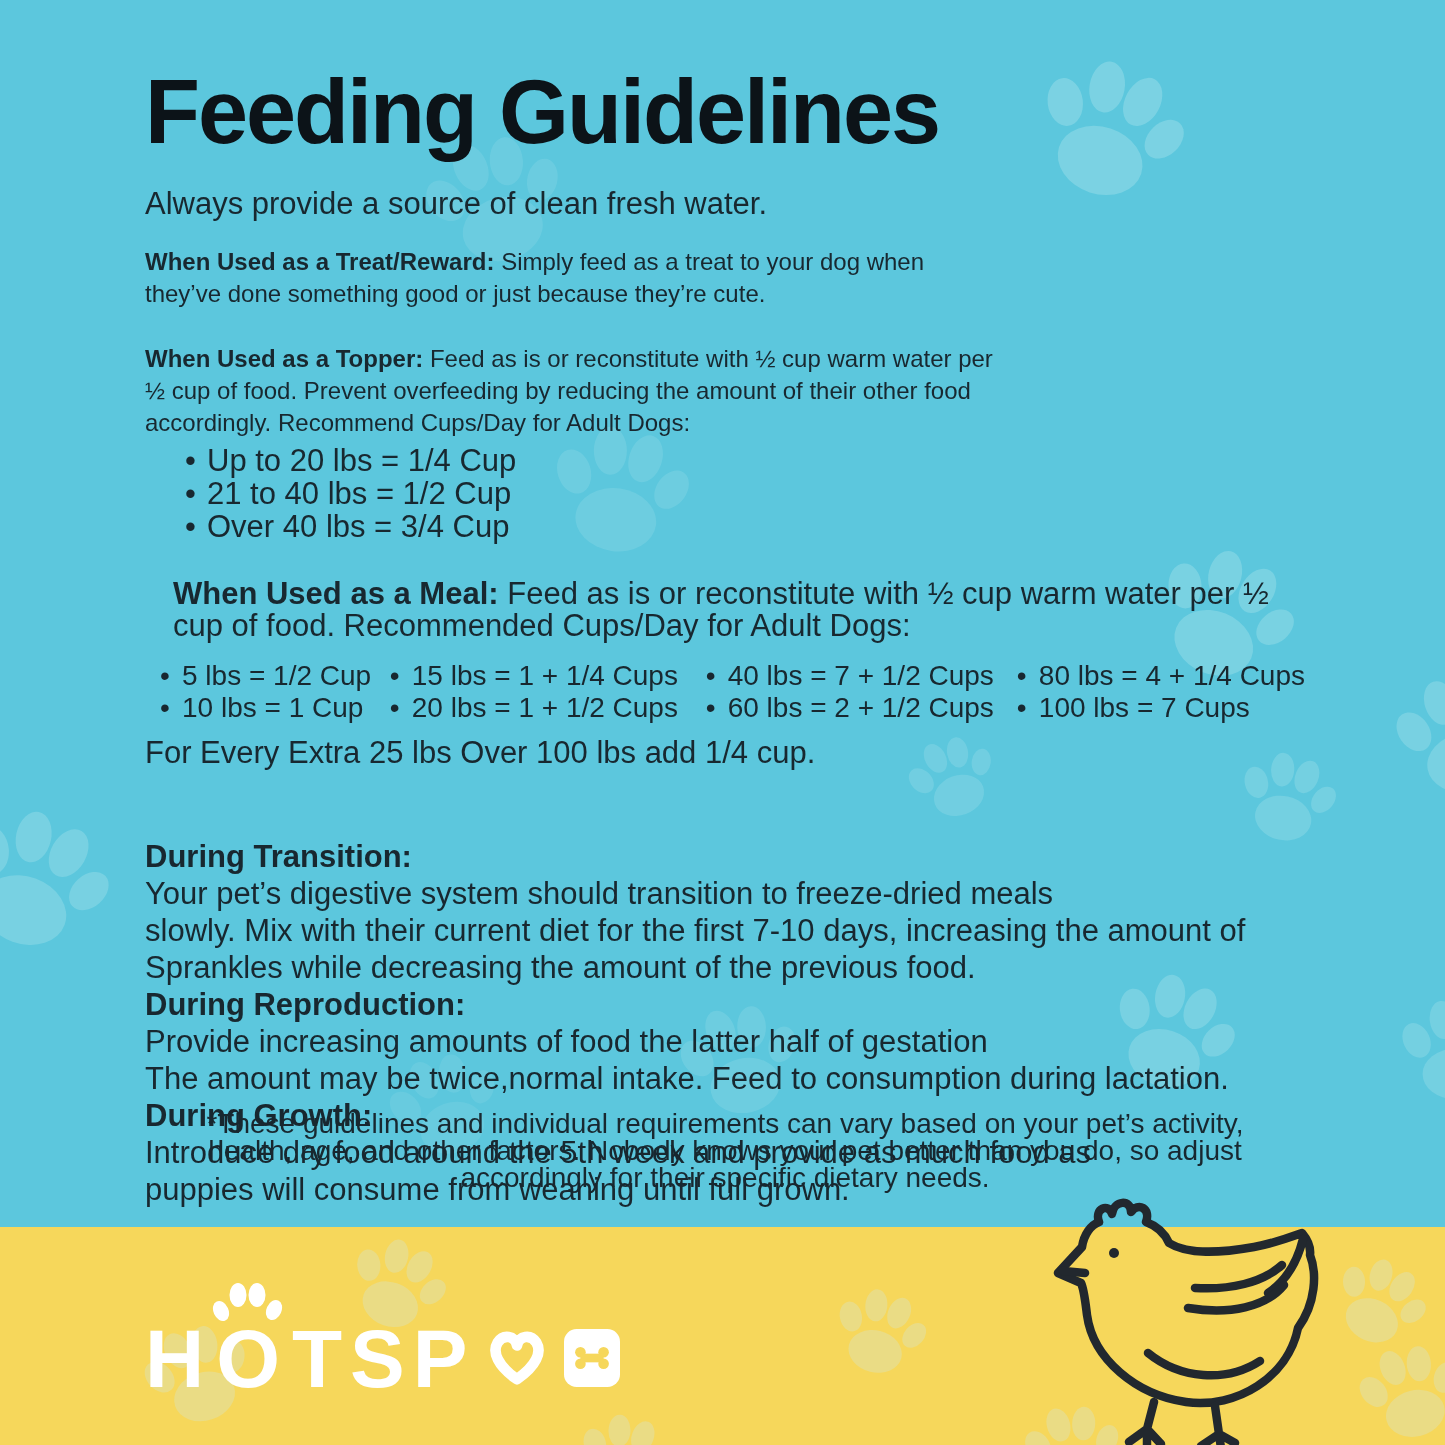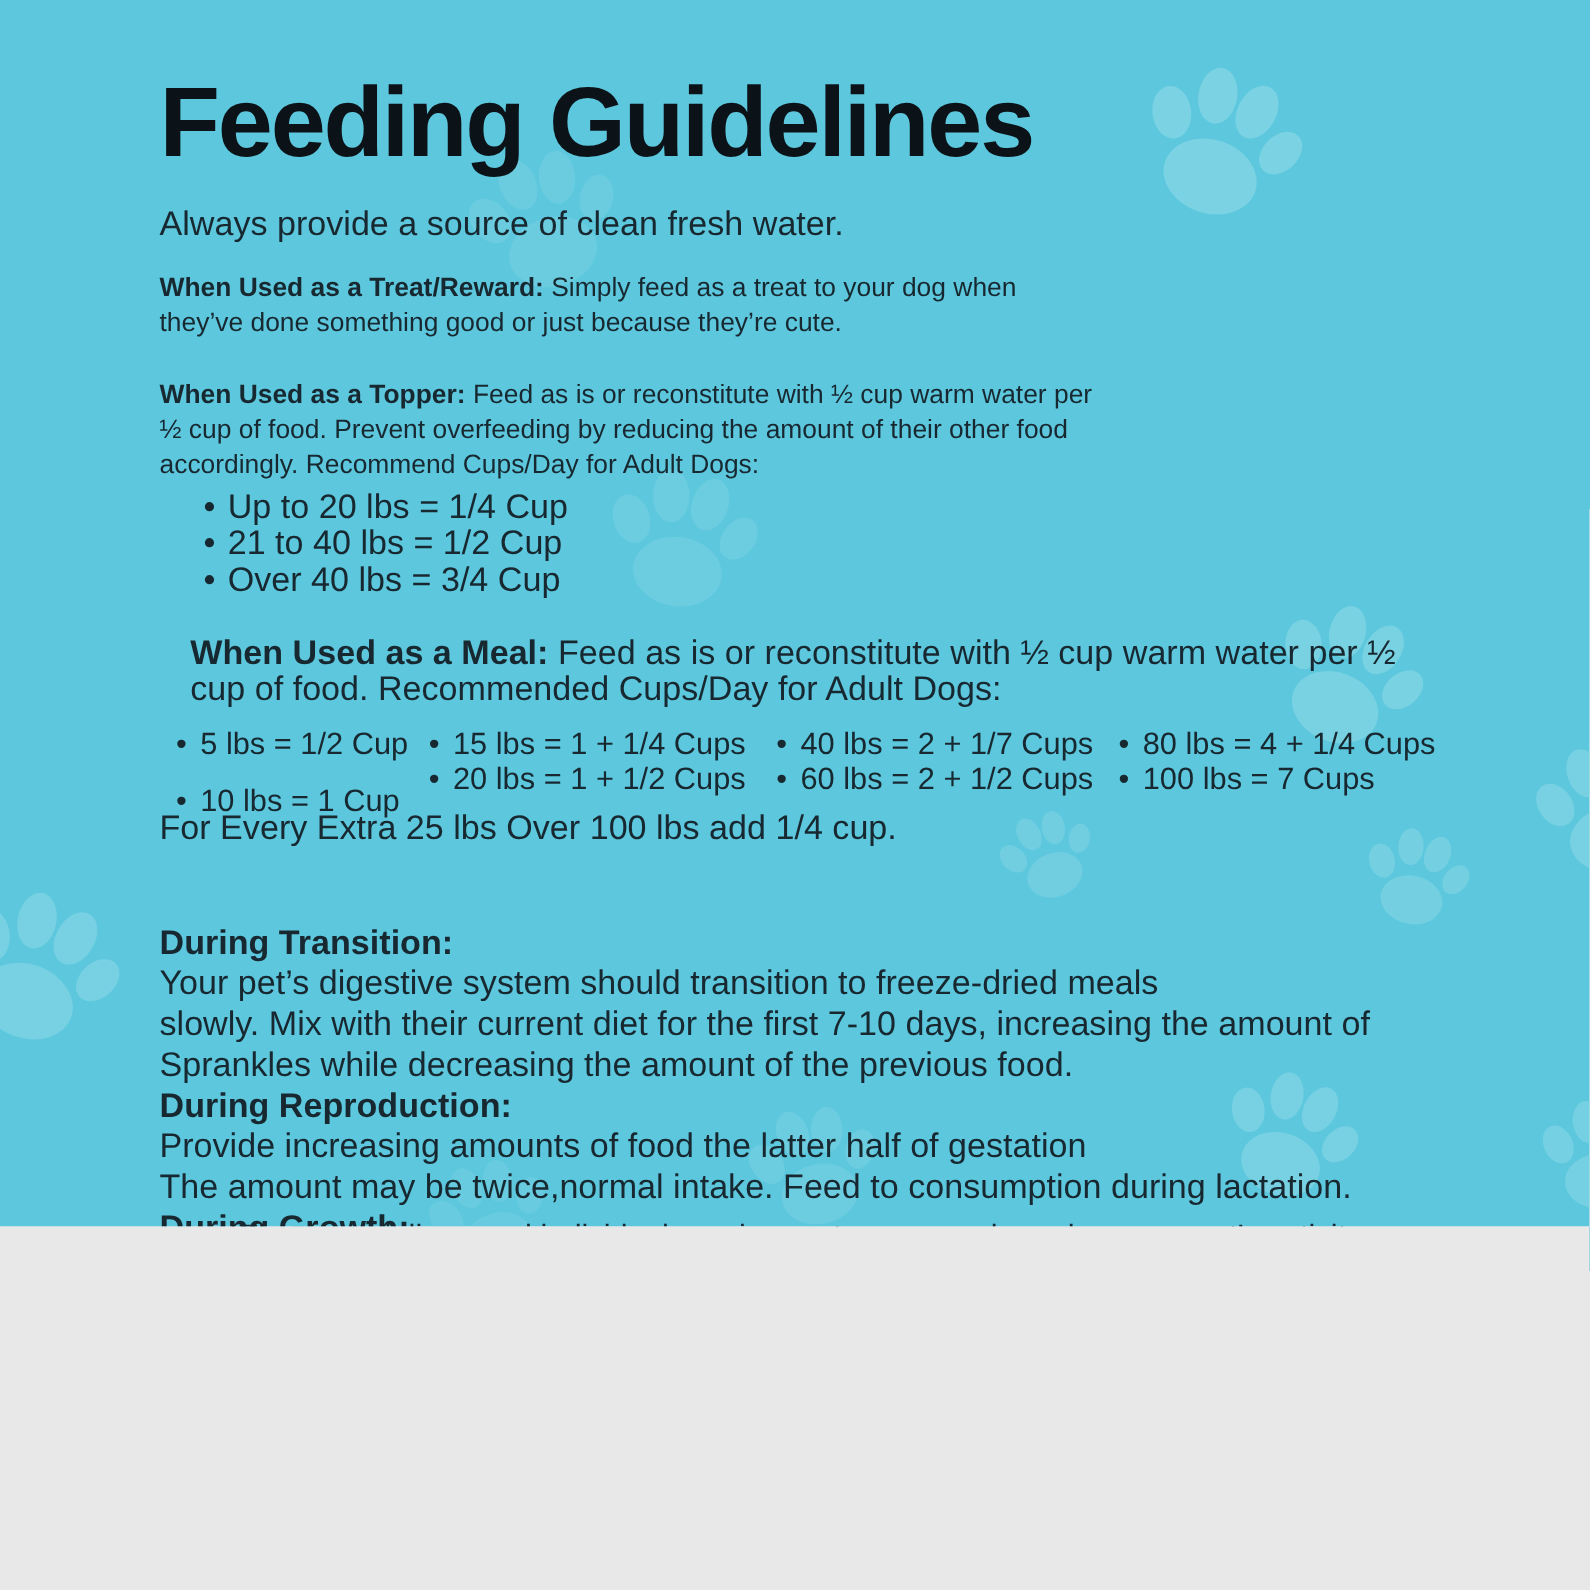--- a/index.html
+++ b/index.html
@@ -2,21 +2,21 @@
 <html style="--bg: #5CC7DD; --band: #F6D75B; --text: #182830; --title: #0C1318; --pawBlue: #7FD4E4; --pawYellow: #EADC85; --logo: #FFFFFF; --chickenStroke: #22282E;"><head>
 <meta charset="utf-8">
 <style>
   :root{
     --bg:#5CC7DD; --band:#F6D75B; --text:#182830; --title:#0C1318;
     --pawBlue:#7FD4E4; --pawYellow:#EADC85; --logo:#FFFFFF; --chickenStroke:#22282E;
   }
   *{margin:0;padding:0;box-sizing:border-box;}
   html,body{background:#e8e8e8;}
   .page{
-    position:relative;width:1445px;height:1115px;overflow:hidden;
+    position:relative;width:1445px;height:1445px;overflow:hidden;
     background:var(--bg);color:var(--text);
     font-family:"Liberation Sans",sans-serif;
   }
   .paw{position:absolute;}
   .paw.blue{fill:var(--pawBlue);}
   .paw.yellow{fill:var(--pawYellow);}
   .content{position:absolute;left:145px;top:0;width:1160px;}
   .content>*{position:absolute;left:0;width:100%;}
   h1.title{
     top:56px;font-size:90px;font-weight:800;letter-spacing:-2px;
@@ -28,21 +28,21 @@
   .para .lbl{font-weight:bold;}
   .lines{white-space:pre;}
   .sec-treat{top:246px;}
   .sec-topper{top:343px;}
   .sec-meal{top:578px;font-size:31px;line-height:32px;margin-left:28px;}
   .blist{top:444px;list-style:none;}
   .blist li{font-size:31px;line-height:33px;padding-left:62px;position:relative;}
   .blist li::before{content:"•";position:absolute;left:40px;}
   .meal-grid{top:660px;display:flex;}
   .meal-col{display:flex;flex-direction:column;}
-  .meal-col:nth-child(1){width:240px;margin-left:15px;gap:20px;}
+  .meal-col:nth-child(1){width:240px;margin-left:15px;}
   .meal-col:nth-child(2){width:330px;}
   .meal-col:nth-child(3){width:325px;}
   .meal-item{font-size:28px;line-height:32px;padding-left:22px;position:relative;white-space:pre;}
   .meal-item::before{content:"•";position:absolute;left:0;}
   .extra{top:735px;font-size:31px;line-height:36px;white-space:pre;}
   .care{top:838px;font-size:31px;line-height:37px;}
   .care p{margin:0;}
   .disclaimer{
     top:1110px;font-size:28px;line-height:27px;text-align:center;white-space:pre;
   }
@@ -139,21 +139,21 @@
     <div class="meal-grid">
       <div class="meal-col">
         <div class="meal-item">5 lbs = 1/2 Cup</div>
         <div class="meal-item">10 lbs = 1 Cup</div>
       </div>
       <div class="meal-col">
         <div class="meal-item">15 lbs = 1 + 1/4 Cups</div>
         <div class="meal-item">20 lbs = 1 + 1/2 Cups</div>
       </div>
       <div class="meal-col">
-        <div class="meal-item">40 lbs = 2 + 1/7 Cups</div>
+        <div class="meal-item">40 lbs = 7 + 1/2 Cups</div>
         <div class="meal-item">60 lbs = 2 + 1/2 Cups</div>
       </div>
       <div class="meal-col">
         <div class="meal-item">80 lbs = 4 + 1/4 Cups</div>
         <div class="meal-item">100 lbs = 7 Cups</div>
       </div>
     </div>
 
     <p class="extra">For Every Extra 25 lbs Over 100 lbs add 1/4 cup.</p>
 

